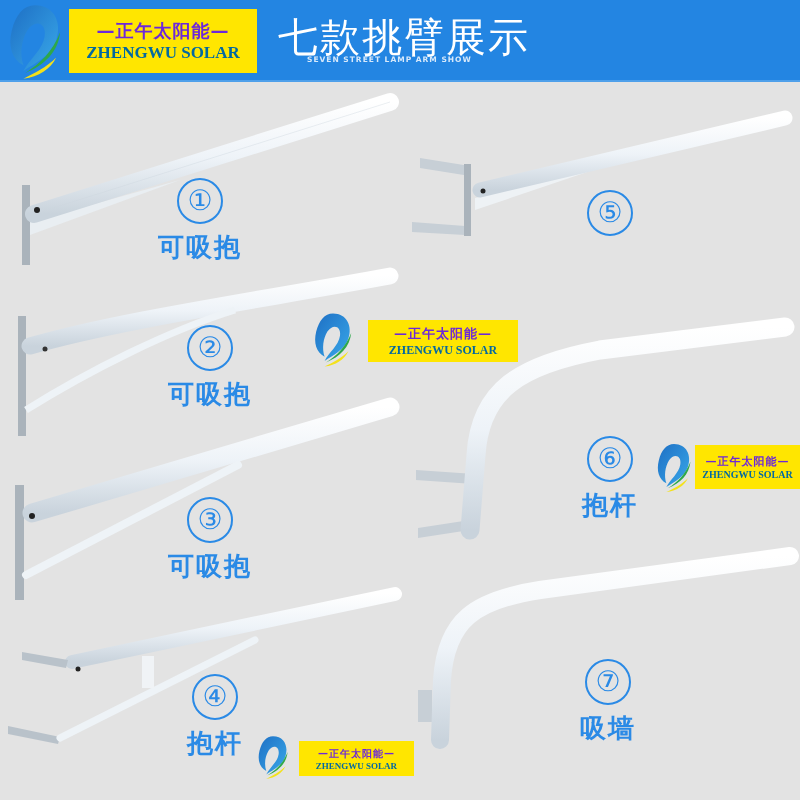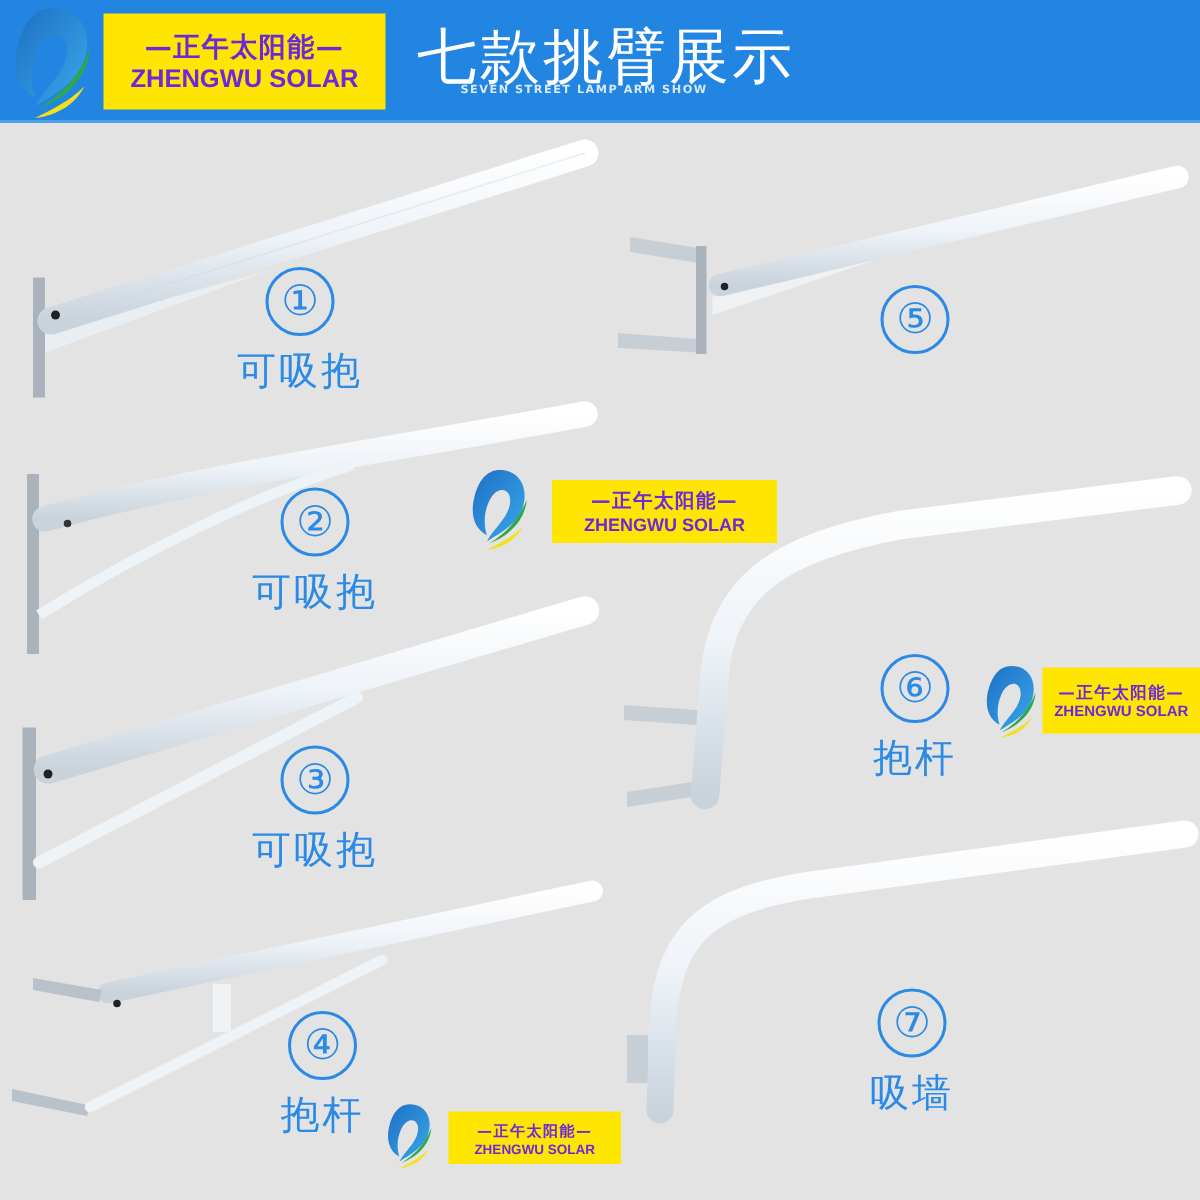--- a/index.html
+++ b/index.html
@@ -2,27 +2,27 @@
 <html><head>
 <meta charset="utf-8">
 <style>
   * { box-sizing: border-box; margin: 0; padding: 0; }
   html, body { width: 800px; height: 800px; overflow: hidden; }
   body { background: #e3e3e3; font-family: "DejaVu Sans", sans-serif; position: relative; }
   .header { position: absolute; left: 0; top: 0; width: 800px; height: 82px; background: #2385e2; border-bottom: 2px solid #4fa0ea; }
   .logo-mark { position: absolute; }
   .brand-box { position: absolute; background: #ffe600; display: flex; flex-direction: column; align-items: center; justify-content: center; }
   .brand-cn { color: #6d28d9; font-weight: bold; font-family: "DejaVu Sans", sans-serif; letter-spacing: 1px; white-space: nowrap; }
-  .brand-en { color: #6d28d9; font-weight: bold; font-family: Liberation Sans, sans-serif; white-space: nowrap; }
+  .brand-en { color: #0369a1; font-weight: bold; font-family: Liberation Serif, serif; white-space: nowrap; }
   .title { position: absolute; left: 278px; top: 10px; color: #fff; font-size: 40px; font-weight: normal; letter-spacing: 2px; }
   .subtitle { position: absolute; left: 307px; top: 55px; color: #d7e9fb; font-size: 7.5px; font-weight: bold; letter-spacing: 1px; }
   .arm { position: absolute; left: 0; top: 0; }
   .label { position: absolute; display: flex; flex-direction: column; align-items: center; color: #2a8ae6; }
   .num { width: 46px; height: 46px; border: 2.5px solid #2a8ae6; border-radius: 50%; display: flex; align-items: center; justify-content: center; font-size: 28px; font-family: "DejaVu Sans", sans-serif; line-height: 1; }
-  .cap { margin-top: 6px; font-size: 26px; font-weight: normal; letter-spacing: 2px; white-space: nowrap; }
+  .cap { margin-top: 6px; font-size: 26px; font-weight: bold; letter-spacing: 2px; white-space: nowrap; }
 </style>
 </head>
 <body>
 
 <svg width="0" height="0" style="position:absolute">
   <defs>
     <linearGradient id="pipe" x1="0" y1="0" x2="0" y2="1">
       <stop offset="0" stop-color="#ffffff"></stop>
       <stop offset="0.5" stop-color="#eef3f8"></stop>
       <stop offset="1" stop-color="#c9d3dc"></stop>

